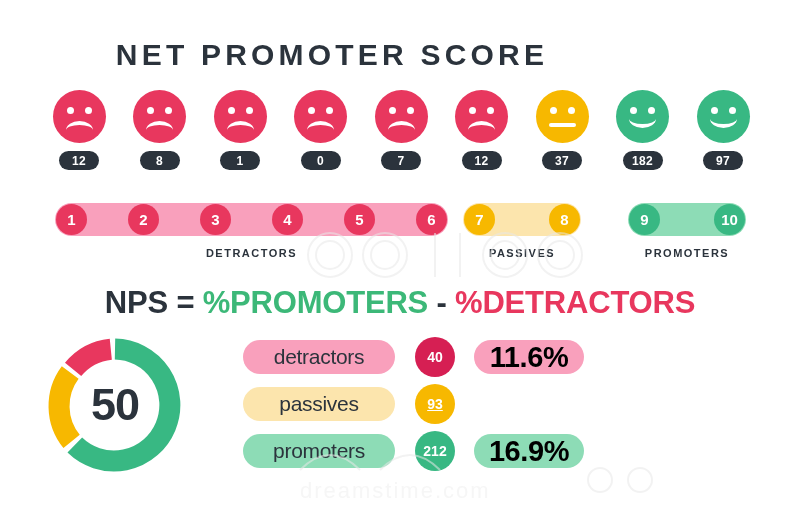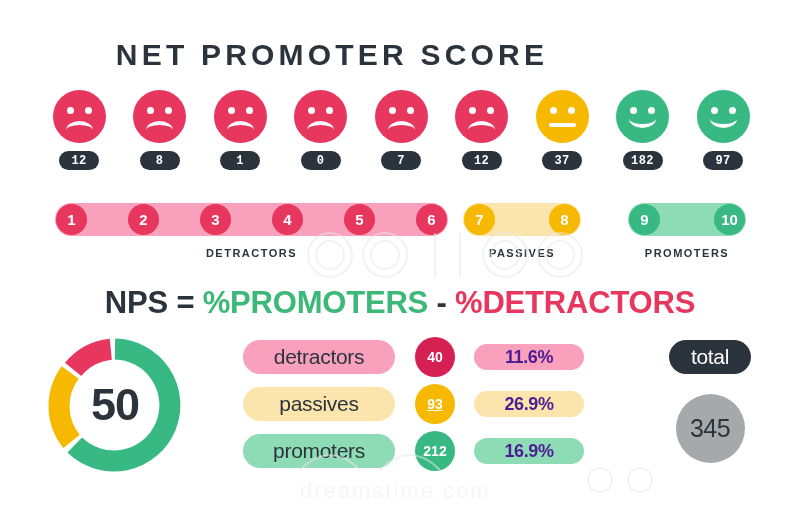--- a/index.html
+++ b/index.html
@@ -46,21 +46,20 @@
   
   .faces-row {
     position: absolute;
     left: 46px;
     top: 90px;
     width: 710px;
     height: 86px;
     display: flex;
     justify-content: space-between;
     z-index: 3;
-    font-family: Liberation Mono, monospace;
   }
   .face-cell {
     width: 66px;
     display: flex;
     flex-direction: column;
     align-items: center;
   }
   .face {
     width: 53px;
     height: 53px;
@@ -227,29 +226,29 @@
     margin-left: 20px;
     display: flex;
     align-items: center;
     justify-content: center;
     color: #ffffff;
     font-size: 14px;
     font-weight: bold;
   }
   .legend-pct {
     width: 110px;
-    height: 26px;
+    height: 34px;
     border-radius: 17px;
     margin-left: 19px;
     display: flex;
     align-items: center;
     justify-content: center;
-    font-size: 18px;
-    font-weight: bold;
-    color: #4c1d95;
+    font-size: 29px;
+    font-weight: bold;
+    color: #000000;
     letter-spacing: -0.4px;
   }
   .bg-pink  { background: #f9a0bc; }
   .bg-cream { background: #fce5ad; }
   .bg-mint  { background: #8ddcb6; }
   .cc-pink  { background: #d61f53; }
   .cc-amber { background: #f7b800; text-decoration: underline; }
   .cc-green { background: #38b883; }
 
   
@@ -438,27 +437,22 @@
 
   <div class="legend">
     <div class="legend-row">
       <div class="legend-name bg-pink">detractors</div>
       <div class="legend-count cc-pink">40</div>
       <div class="legend-pct bg-pink">11.6%</div>
     </div>
     <div class="legend-row">
       <div class="legend-name bg-cream">passives</div>
       <div class="legend-count cc-amber">93</div>
-      <div class="legend-pct bg-cream">26.9%</div>
     </div>
     <div class="legend-row">
       <div class="legend-name bg-mint">promoters</div>
       <div class="legend-count cc-green">212</div>
       <div class="legend-pct bg-mint">16.9%</div>
     </div>
   </div>
 
-  <div class="total-box">
-    <div class="total-pill">total</div>
-    <div class="total-circle">345</div>
-  </div>
 
 </div>
 
 </body></html>

